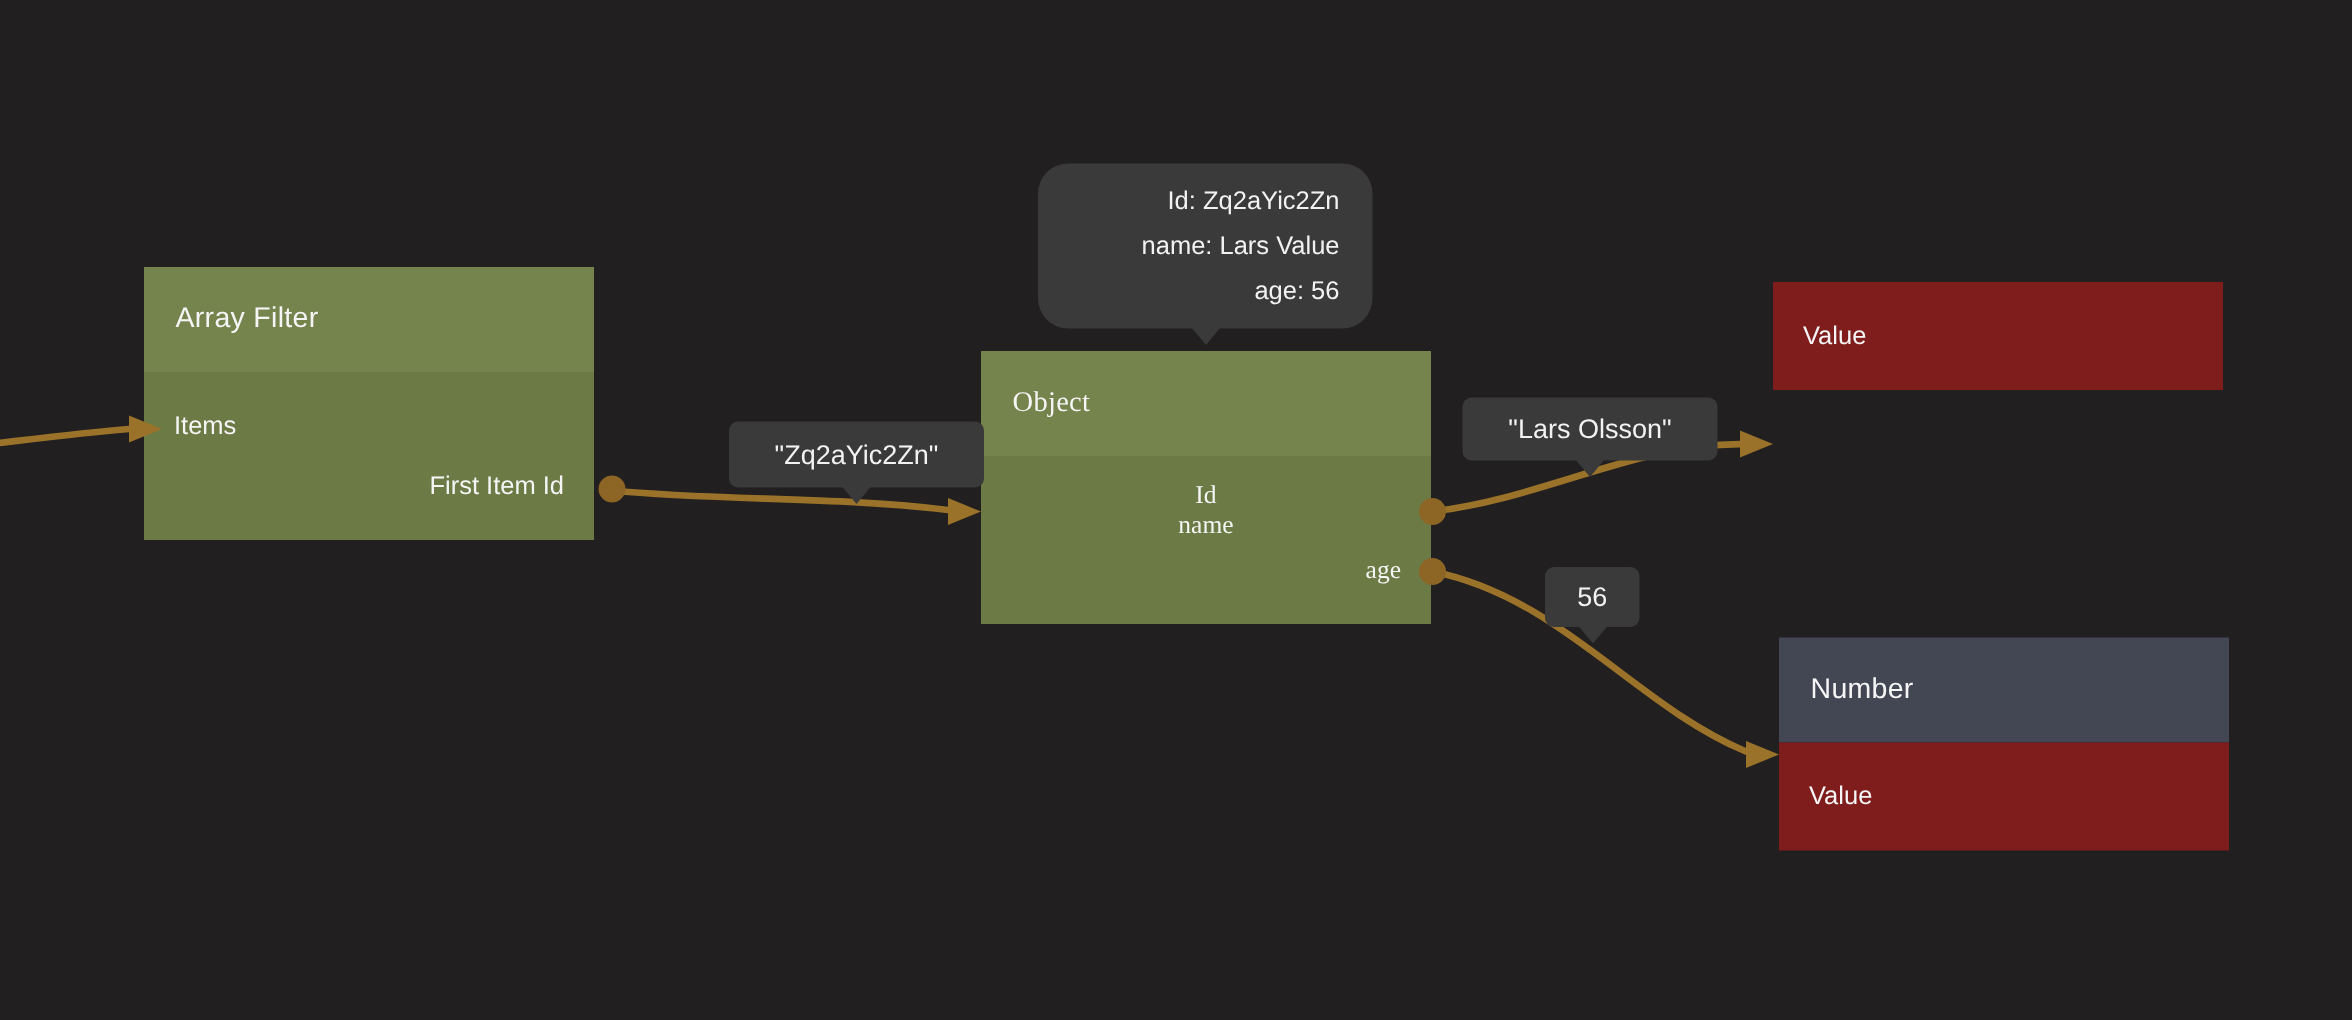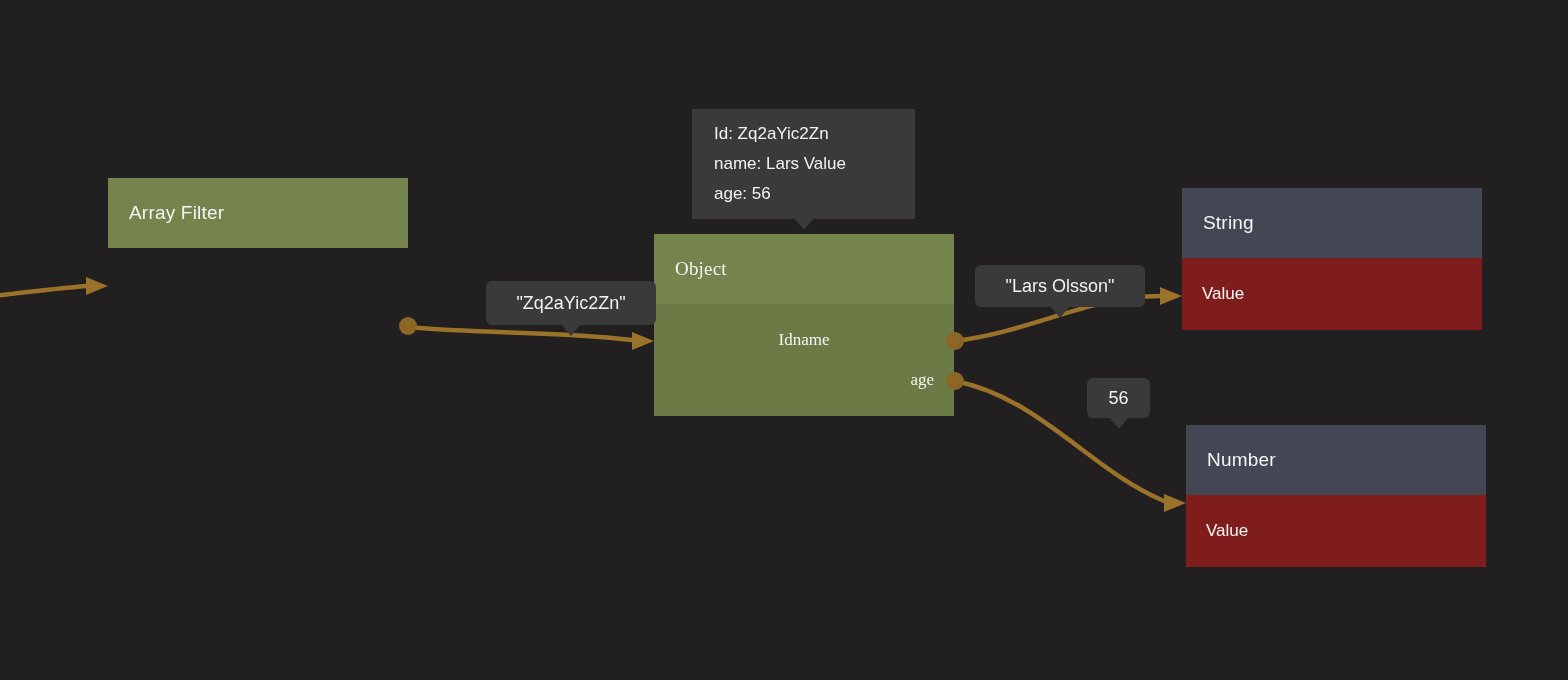--- a/index.html
+++ b/index.html
@@ -28,21 +28,21 @@
     letter-spacing: 0.2px;
   }
   .node-body { padding: 16px 0; }
   .port-row {
     height: 40px;
     display: flex;
     align-items: center;
     padding: 0 20px;
     font-size: 17px;
   }
-  .port-row.between { justify-content: center; }
+  .port-row.between { justify-content: space-between; flex-direction: column; }
   .port-row.right { justify-content: flex-end; }
 
   .node.green .node-header { background: #75834c; }
   .node.green .node-body   { background: #6c7a45; }
   .node.dark  .node-header { background: #434754; }
   .node.dark  .node-body   { background: #7f1d1d; }
 
   
   svg.wires {
     position: absolute; inset: 0;
@@ -71,35 +71,36 @@
     left: 50%;
     bottom: -11px;
     transform: translateX(-50%);
     border-left: 10px solid transparent;
     border-right: 10px solid transparent;
     border-top: 12px solid #3a3a3a;
   }
   .tooltip {
     left: 692px; top: 109px;
     width: 223px; height: 110px;
-    border-radius: 0;
+    border-radius: 20px;
     padding: 10px 22px;
     font-size: 17px;
     line-height: 30px;
+    text-align: right;
   }
   .chip {
     border-radius: 6px;
     display: flex;
     align-items: center;
     justify-content: center;
     font-size: 18px;
   }
   .chip.id-chip   { left: 486px;  top: 281px; width: 170px; height: 44px; }
   .chip.name-chip { left: 975px;  top: 265px; width: 170px; height: 42px; }
-  .chip.age-chip  { left: 1087px; top: 378px; width: 63px;  height: 40px; }
+  .chip.age-chip  { left: 1030px; top: 378px; width: 63px;  height: 40px; }
 </style>
 </head>
 <body>
 
 <div class="canvas">
 
   <svg class="wires" width="1568" height="680" viewBox="0 0 1568 680">
 
     <path class="wire" d="M -6 296 C 28 292, 60 288, 86 286"></path>
     <polygon class="arrow" points="86,277 108,286 86,295"></polygon>
@@ -110,39 +111,46 @@
 
     <path class="wire" d="M 955 341 C 1030 332, 1090 296, 1160 296"></path>
     <circle class="dot" cx="955" cy="341" r="9"></circle>
     <polygon class="arrow" points="1160,287 1182,296 1160,305"></polygon>
 
     <path class="wire" d="M 955 381 C 1040 398, 1090 470, 1164 501"></path>
     <circle class="dot" cx="955" cy="381" r="9"></circle>
     <polygon class="arrow" points="1164,494 1186,503 1164,512"></polygon>
   </svg>
 
-  <div class="node green" style="left:108px; top:178px;">
+  <div class="node green" style="left:96px; top:178px;">
     <div class="node-header">Array Filter</div>
+    <div class="node-body">
+      <div class="port-row">
+        <span>Items</span>
+      </div>
+      <div class="port-row right">
+        <span>First Item Id</span>
+      </div>
+    </div>
   </div>
 
   <div class="node green" style="left:654px; top:234px;font-family:Liberation Serif, serif;">
     <div class="node-header">Object</div>
     <div class="node-body">
       <div class="port-row between">
         <span>Id</span>
         <span>name</span>
       </div>
       <div class="port-row right">
         <span>age</span>
       </div>
     </div>
   </div>
 
   <div class="node dark" style="left:1182px; top:188px;">
-    <div class="node-header">String</div>
     <div class="node-body">
       <div class="port-row">
         <span>Value</span>
       </div>
     </div>
   </div>
 
   <div class="node dark" style="left:1186px; top:397px;margin-top:28px;">
     <div class="node-header">Number</div>
     <div class="node-body">

